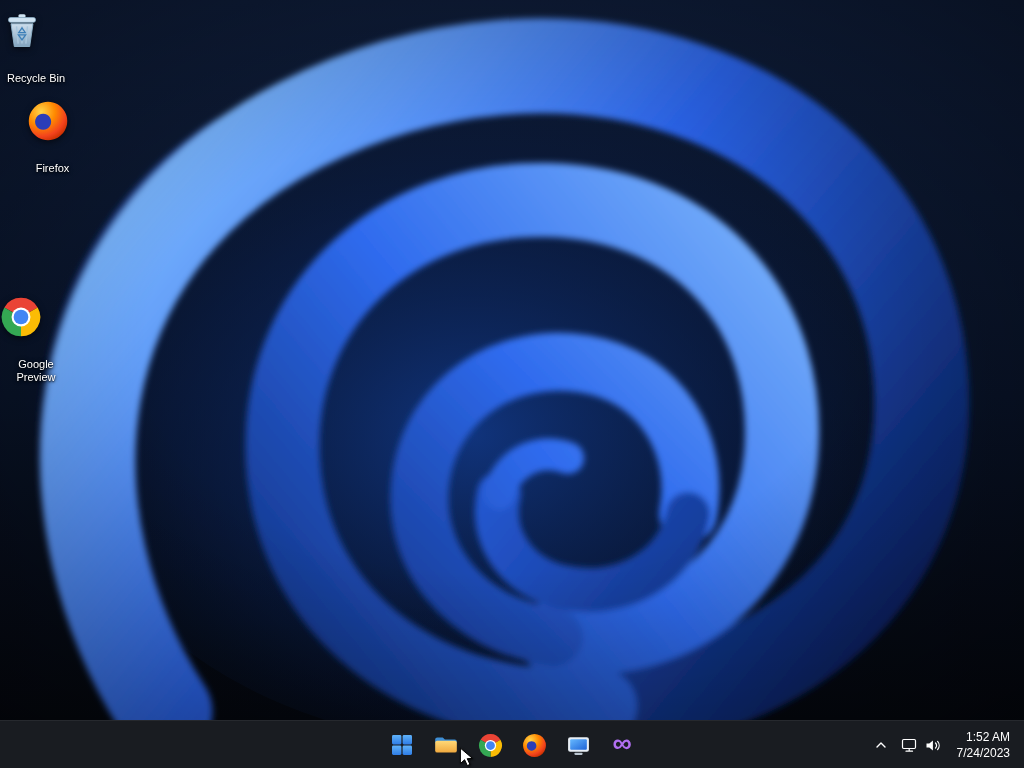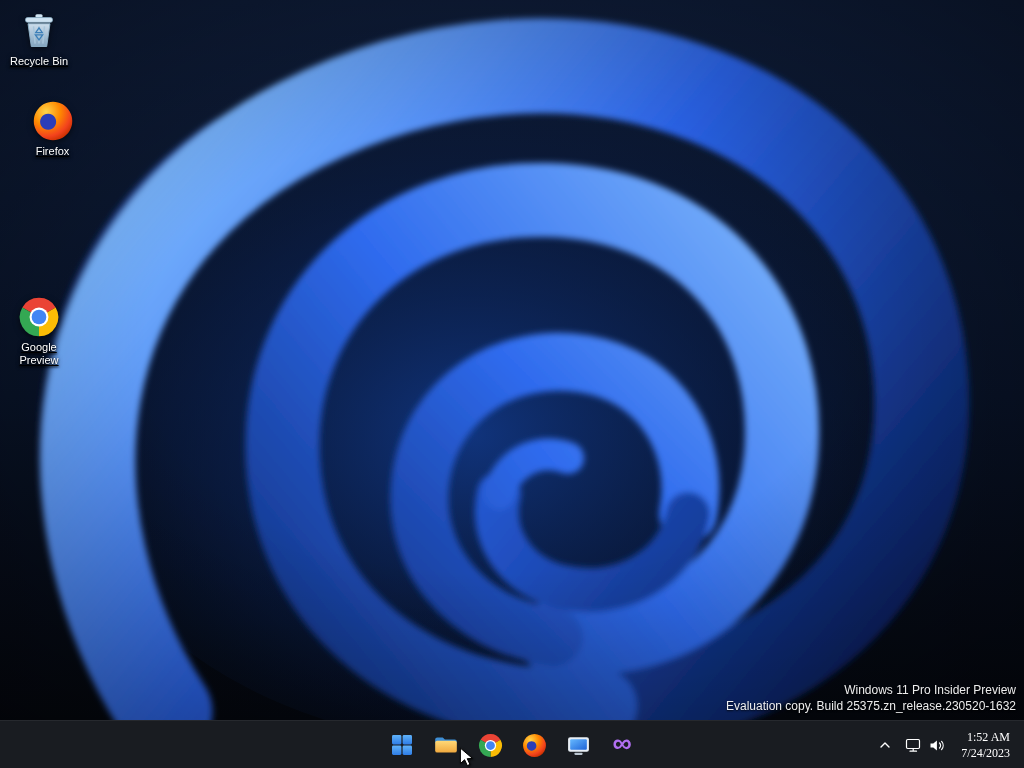--- a/index.html
+++ b/index.html
@@ -14,21 +14,21 @@
 
   
   .desktop { position: absolute; left: 0; top: 0; width: 1024px; height: 720px; overflow: hidden; }
   .wallpaper { position: absolute; inset: 0; width: 100%; height: 100%; display: block; }
   .vignette {
     position: absolute; inset: 0; pointer-events: none;
     background: radial-gradient(ellipse 75% 70% at 48% 48%, rgba(0,0,0,0) 45%, rgba(0,0,0,0.40) 100%);
   }
   .desktop-icon {
     position: absolute; width: 78px;
-    display: flex; flex-direction: column; align-items: center; gap: 3px; text-decoration: underline;
+    display: flex; flex-direction: column; gap: 20px;
   }
   .di-art { filter: drop-shadow(0 2px 3px rgba(0,0,0,0.55)); }
   .di-label {
     color: #fff; font-size: 11px; text-align: center; line-height: 1.2;
     text-shadow: 0 1px 2px rgba(0,0,0,0.95), 0 0 4px rgba(0,0,0,0.7);
     max-width: 72px;
   }
   #di-recycle { left: 0; top: 8px; }
   #di-firefox { left: 0; top: 100px; padding-left: 27px; }
   #di-chrome  { left: 0; top: 296px; }
@@ -57,21 +57,21 @@
 
   .tb-tray { position: absolute; right: 2px; top: 0; height: 48px; display: flex; align-items: center; }
   .tray-btn {
     height: 36px; border: 0; background: transparent; border-radius: 6px;
     display: flex; align-items: center; justify-content: center; gap: 7px; padding: 0 7px; color: #fff;
   }
   .tray-clock {
     display: flex; flex-direction: column; align-items: flex-end; justify-content: center;
     color: #fff; font-size: 12px; line-height: 16px;
     border: 0; background: transparent; padding: 0 12px 0 8px; height: 40px; border-radius: 6px;
-    font-family: Liberation Serif, serif;
+    font-family: Liberation Sans, sans-serif;
   }
 
   .cursor { position: absolute; left: 459px; top: 747px; z-index: 99; filter: drop-shadow(1px 1px 1px rgba(0,0,0,0.6)); }
 </style>
 </head>
 <body>
 
 <svg width="0" height="0" style="position:absolute" aria-hidden="true">
   <defs>
     <radialGradient id="fxg" cx="32%" cy="26%" r="80%">
@@ -168,24 +168,20 @@
       <div class="di-label">Firefox</div>
     </div>
 
     <div class="desktop-icon" id="di-chrome">
       <svg class="di-art" width="42" height="42" viewBox="0 0 24 24">
         <use href="#chrome-g"></use>
       </svg>
       <div class="di-label">Google Preview</div>
     </div>
 
-    <div class="watermark">
-      <div>Windows 11 Pro Insider Preview</div>
-      <div>Evaluation copy. Build 25375.zn_release.230520-1632</div>
-    </div>
   </div>
 
   <div class="taskbar">
 
     <div class="tb-center">
       <button class="tb-btn">
         <svg width="22" height="22" viewBox="0 0 22 22">
           <defs>
             <linearGradient id="wing" x1="0" y1="0" x2="0" y2="1">
               <stop offset="0%" stop-color="#5fb2f9"></stop>

